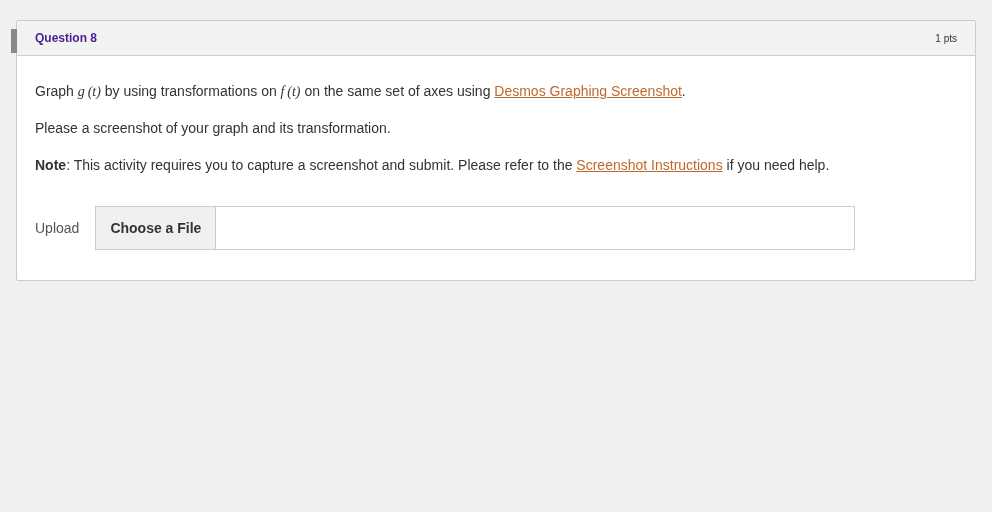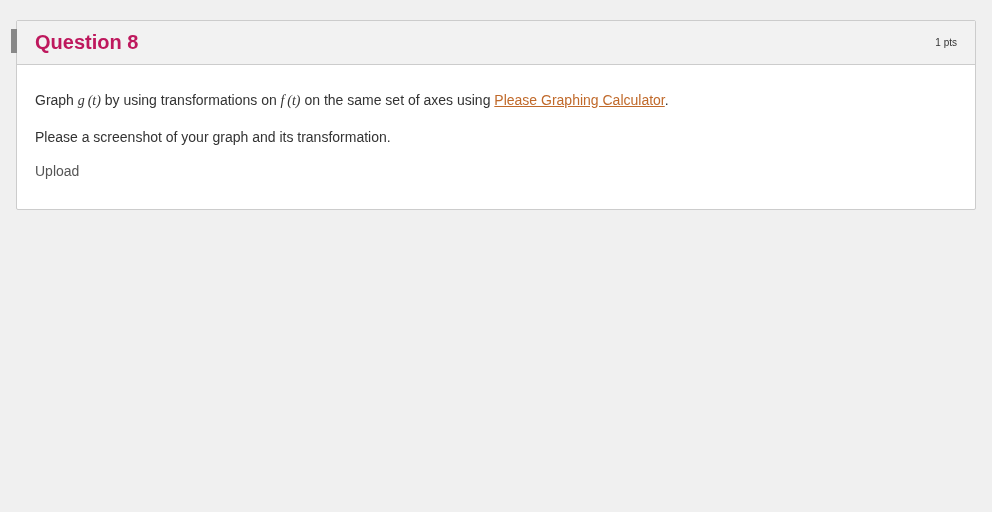--- a/index.html
+++ b/index.html
@@ -38,23 +38,23 @@
     .question-header {
       display: flex;
       justify-content: space-between;
       align-items: center;
       padding: 10px 18px;
       background: #f2f2f2;
       border-bottom: 1px solid #ccc;
     }
 
     .question-title {
-      font-size: 20px;
+      font-size: 12px;
       font-weight: bold;
-      color: #be185d;
+      color: #4c1d95;
     }
 
     .question-points {
       font-size: 10px;
       color: #333;
     }
 
     .left-indicator {
       position: absolute;
       left: -6px;
@@ -150,25 +150,32 @@
     <div class="left-indicator"></div>
 
     <div class="question-header">
       <span class="question-title">Question 8</span>
       <span class="question-points">1 pts</span>
     </div>
 
     <div class="question-body">
 
       <p class="question-text">
-        Graph <span class="math-italic">g</span> <span class="math-italic">(t)</span> by using transformations on <span class="math-italic">f</span> <span class="math-italic">(t)</span> on the same set of axes using <a href="#">Please Graphing Calculator</a>.
+        Graph <span class="math-italic">g</span> <span class="math-italic">(t)</span> by using transformations on <span class="math-italic">f</span> <span class="math-italic">(t)</span> on the same set of axes using <a href="#">Desmos Graphing Screenshot</a>.
       </p>
 
       <p class="question-text">Please a screenshot of your graph and its transformation.</p>
 
+      <p class="note-text">
+        <strong>Note</strong><span>: This activity requires you to capture a screenshot and submit. Please refer to the </span><a href="#">Screenshot Instructions</a><span> if you need help.</span>
+      </p>
 
       <div class="upload-row">
         <span class="upload-label">Upload</span>
+        <div class="upload-input-area">
+          <button class="choose-file-btn">Choose a File</button>
+          <div class="file-name-area"></div>
+        </div>
       </div>
 
     </div>
   </div>
 </div>
 
 </body></html>

